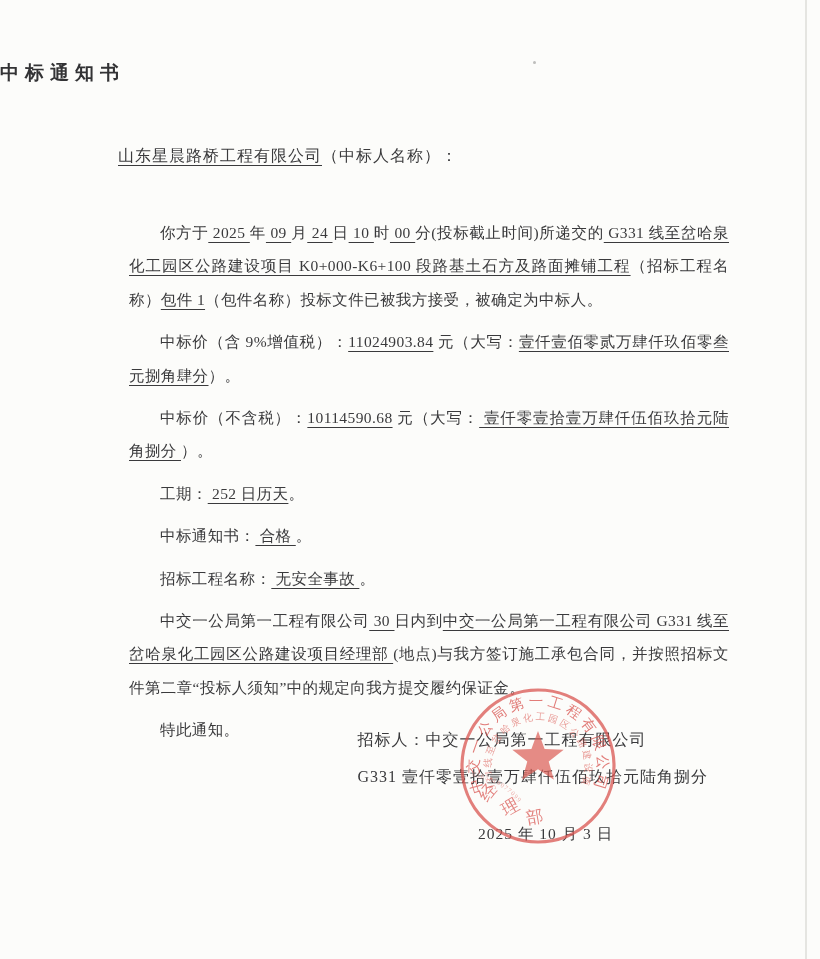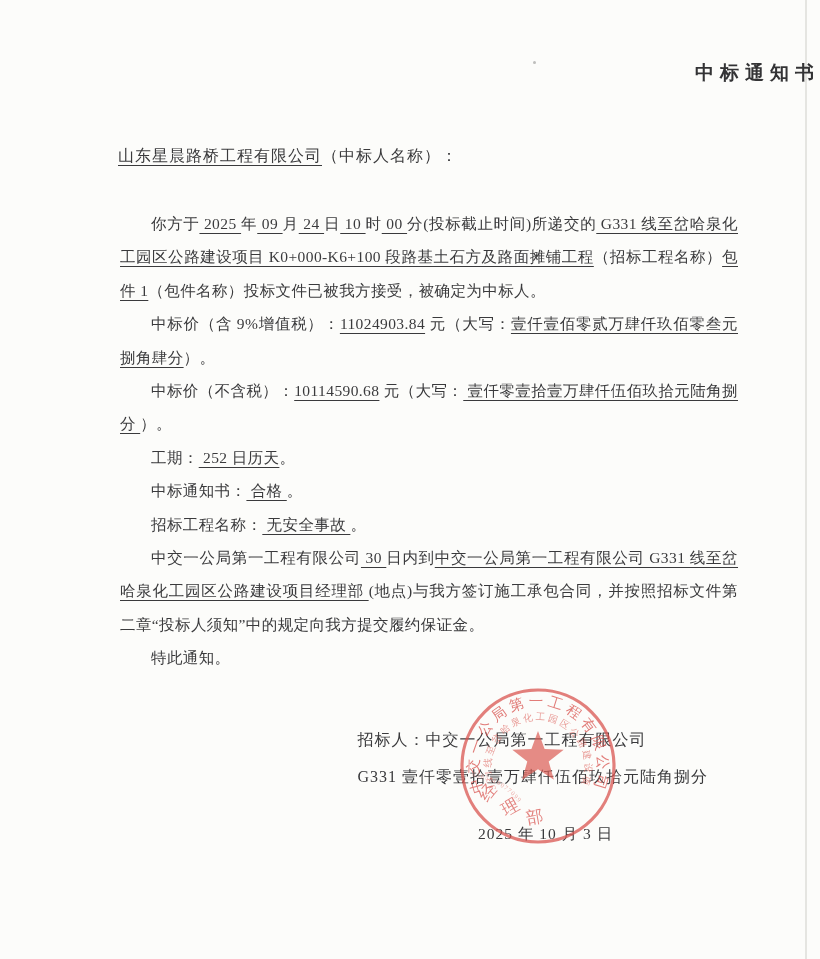--- a/index.html
+++ b/index.html
@@ -19,35 +19,35 @@
   .scan-line-right {
     position:absolute; left:805px; top:0; width:2px; height:959px;
     background:#d9d9d4; opacity:.65;
   }
   .scan-speck {
     position:absolute; left:533px; top:61px; width:3px; height:3px;
     background:#8a8a88; border-radius:50%; opacity:.55;
   }
   .doc-title {
     position:absolute; left:0; right:0; top:60px;
-    text-align:right;
+    text-align:left;
     font-size:19px; font-weight:600; letter-spacing:6px;
     color:#333335;
   }
   .recipient {
     position:absolute; left:118px; top:146px;
     font-size:16px; letter-spacing:1px;
   }
   .content {
     position:absolute; left:120px; top:207px; width:618px;
     font-size:15.5px; line-height:33.4px;
     text-align:justify;
     letter-spacing:.4px;
   }
-  .content p { margin:0; text-indent:2em; }
+  .content p { margin:9px; text-indent:2em; }
   .u { text-decoration:underline; text-underline-offset:4px; text-decoration-thickness:1px;text-align:right; }
   .signature {
     position:absolute; right:112px; top:721px;
     text-align:left;
     font-size:16px; letter-spacing:1px; line-height:37px;
     white-space:nowrap;
   }
   .date-line {
     position:absolute; left:478px; top:824px;
     font-size:15.5px; letter-spacing:1px;

